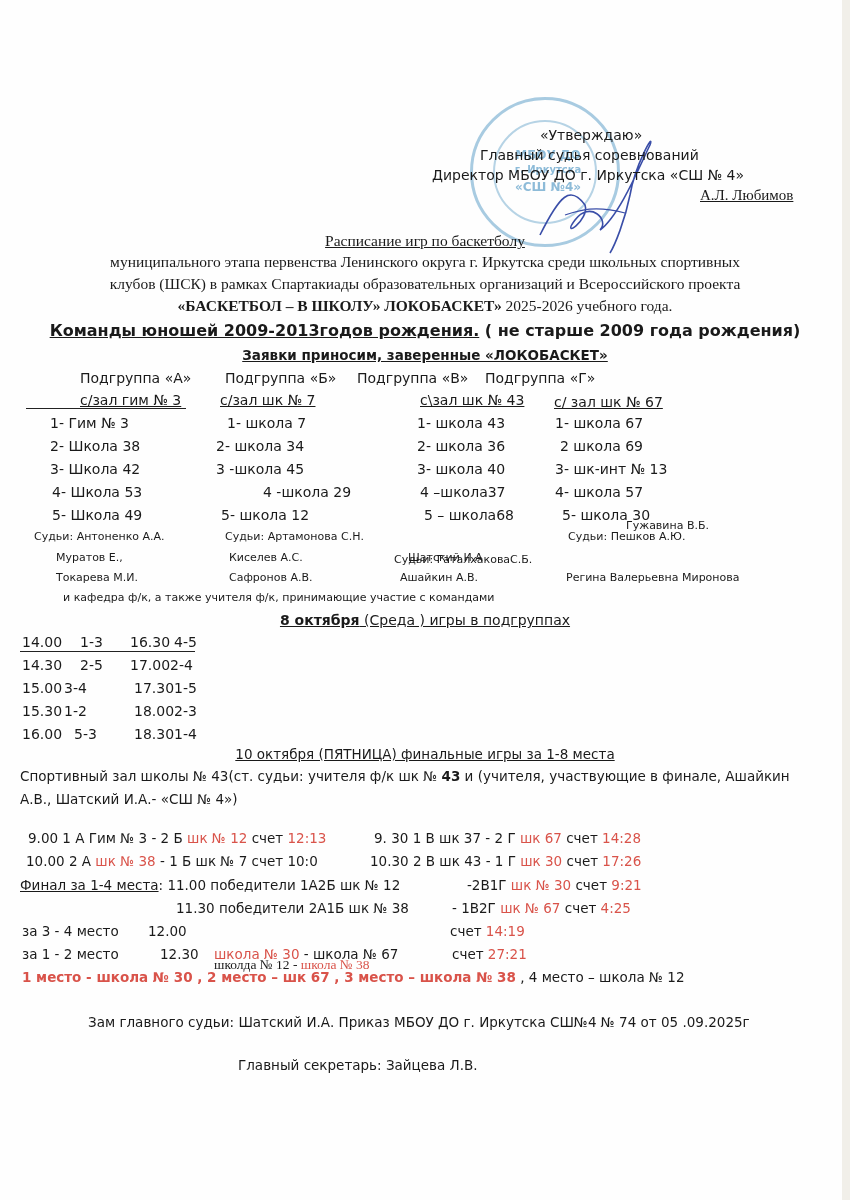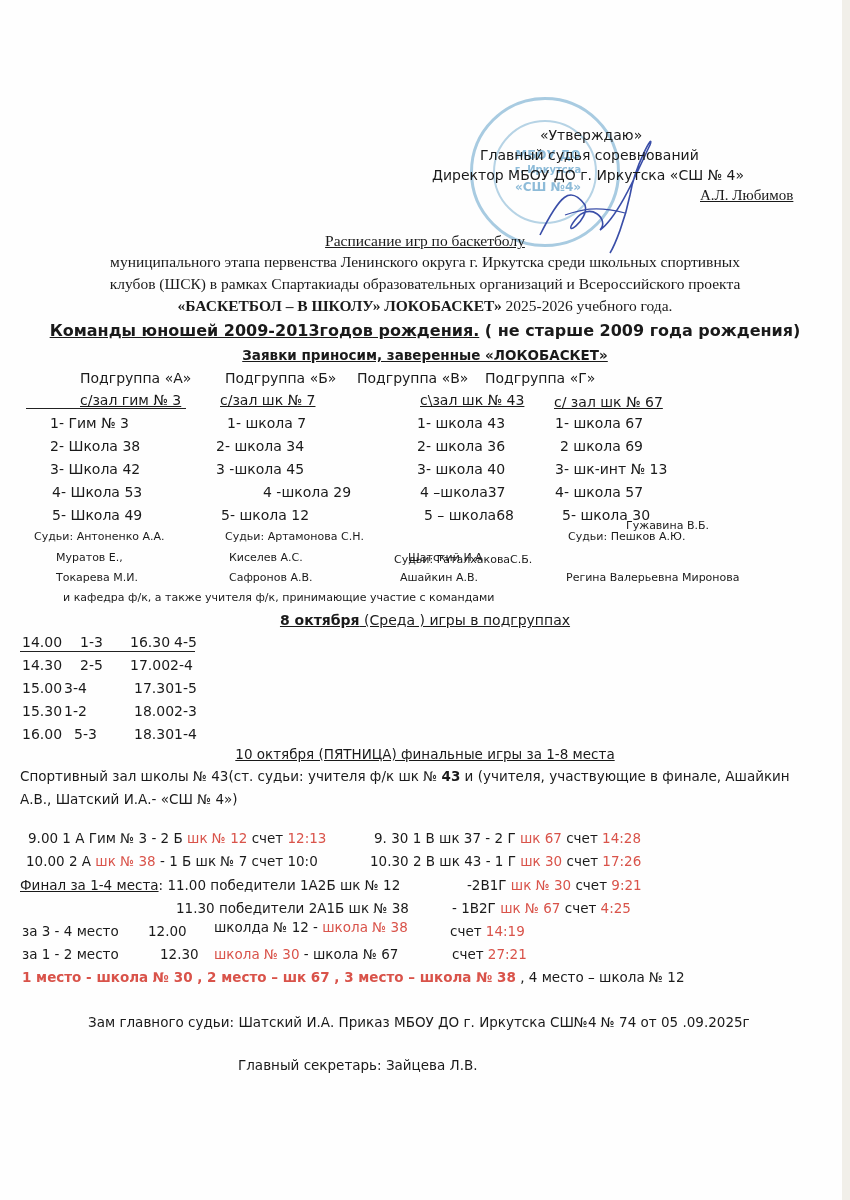--- a/index.html
+++ b/index.html
@@ -174,21 +174,21 @@
     <span>-2В1Г  </span><span class="red">шк №  30</span><span>  счет </span><span class="red">9:21</span>
   </div>
 
   <div class="abs sans final" style="left:176px; top:900px;">11.30  победители 2А1Б  шк  № 38</div>
   <div class="abs sans final" style="left:452px; top:900px;">
     <span>-  1В2Г  </span><span class="red">шк № 67</span><span>   счет  </span><span class="red">4:25</span>
   </div>
 
   <div class="abs sans final" style="left:22px; top:923px;">за 3  - 4 место</div>
   <div class="abs sans final" style="left:148px; top:923px;">12.00</div>
-  <div class="abs sans final" style="left:214px; top:919px;">
+  <div class="abs sans final" style="left:214px; top:957px;font-family:Liberation Serif, serif;">
     <span>школда № 12  -  </span><span class="red">школа № 38</span>
   </div>
   <div class="abs sans final" style="left:450px; top:923px;">
     <span>счет  </span><span class="red">14:19</span>
   </div>
 
   <div class="abs sans final" style="left:22px; top:946px;">за 1 - 2  место</div>
   <div class="abs sans final" style="left:160px; top:946px;">12.30</div>
   <div class="abs sans final" style="left:214px; top:946px;">
     <span class="red">школа №  30</span><span>  -  школа № 67</span>

